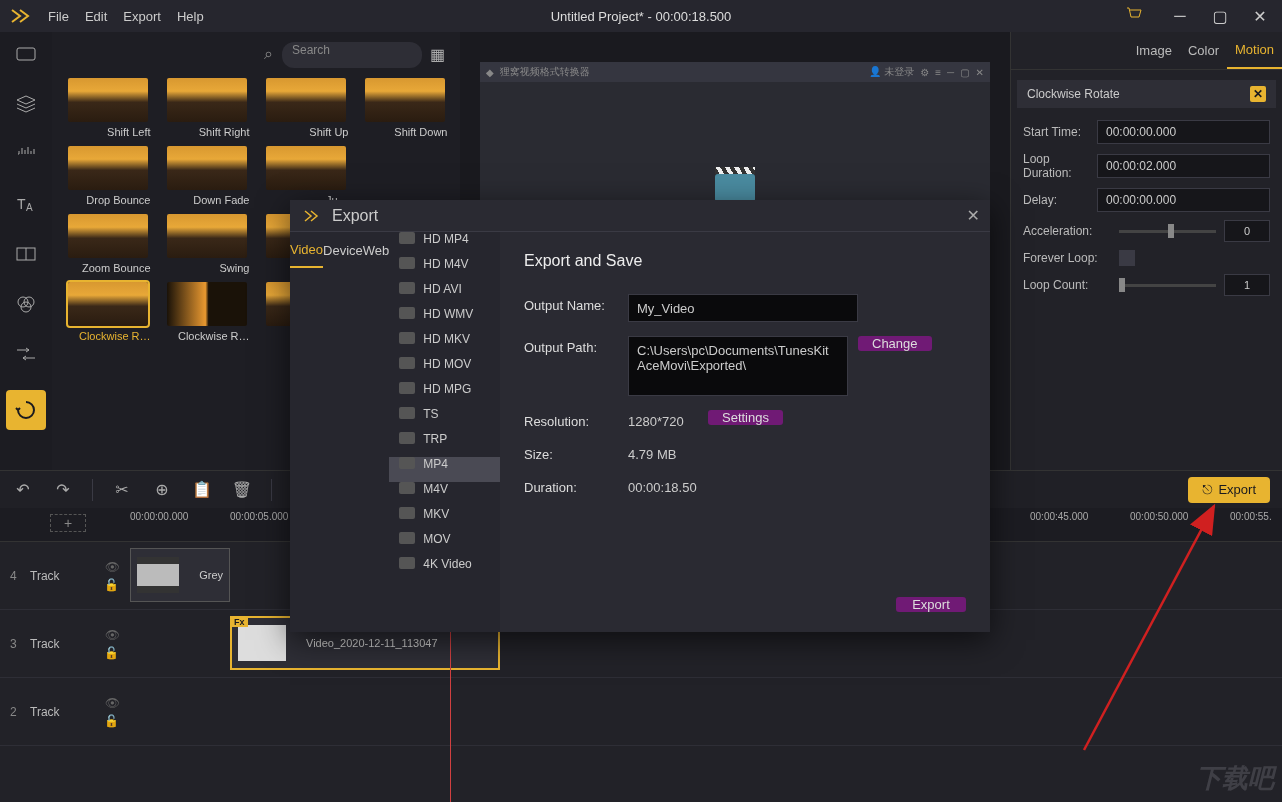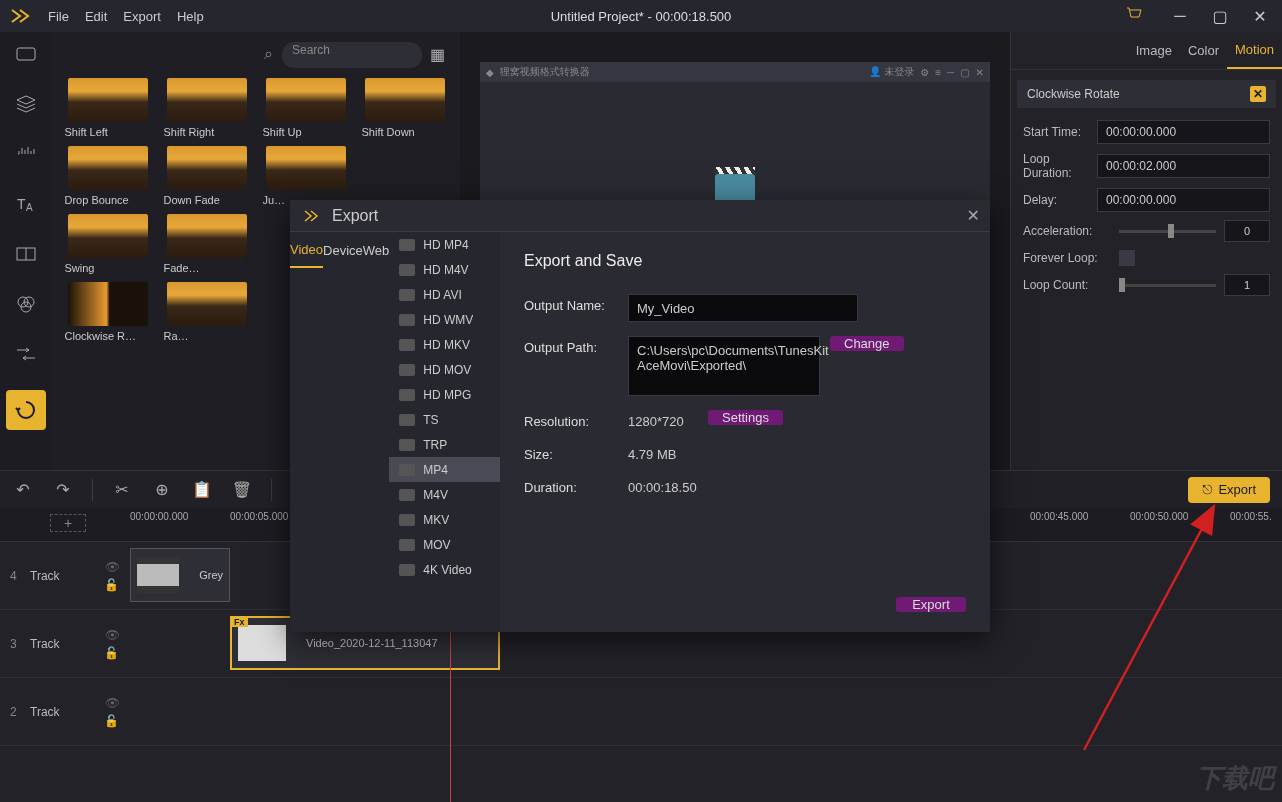--- a/index.html
+++ b/index.html
@@ -19,21 +19,21 @@
 .effects-panel{width:408px;background:#1e1e24;padding:4px}
 .search-row{display:flex;align-items:center;justify-content:flex-end;gap:8px;padding:4px 8px}
 .search-input{background:#2e2e36;border:none;border-radius:12px;height:26px;width:140px;padding:0 28px 10px 10px;color:#3b82f6;font-size:12px}
 .search-input::placeholder{color:#888}
 .grid-icon{width:18px;height:18px;color:#aaa;cursor:pointer}
 .thumb-grid{display:grid;grid-template-columns:repeat(4,1fr);gap:8px;padding:6px}
 .thumb-cell{display:flex;flex-direction:column;align-items:center;gap:4px}
 .thumb-img{width:80px;height:44px;background:linear-gradient(180deg,#d89830 0%,#e8a838 30%,#3a2818 55%,#2a1c10 100%);border-radius:2px;position:relative}
 .thumb-img.dark{background:linear-gradient(90deg,#1a1208 0%,#e89830 48%,#1a1208 52%,#1a1208 100%)}
 .thumb-cell.selected .thumb-img{outline:2px solid #e8b430}
-.thumb-label{font-size:11px;color:#ccc;text-align:left;white-space:nowrap;overflow:hidden;text-overflow:ellipsis;width:86px}
+.thumb-label{font-size:11px;color:#ccc;text-align:right;white-space:nowrap;overflow:hidden;text-overflow:ellipsis;width:86px}
 .thumb-cell.selected .thumb-label{color:#e8b430}
 .preview-area{flex:1;background:#1a1a1f;display:flex;align-items:flex-start;justify-content:center;padding:30px 12px}
 .preview-window{width:510px;height:300px;background:#2a2b32;border-radius:2px;position:relative}
 .prev-topbar{height:20px;background:#353640;display:flex;align-items:center;padding:0 6px;color:#888;font-size:10px;gap:6px}
 .prev-topbar .right{margin-left:auto;display:flex;gap:6px;align-items:center}
 .prev-center{position:absolute;left:50%;top:50%;transform:translate(-50%,-50%);display:flex;flex-direction:column;align-items:center;gap:6px}
 .clapper{width:40px;height:28px;background:#4a8ba0;border-radius:3px;position:relative}
 .clapper::before{content:"";position:absolute;top:-7px;left:0;width:100%;height:7px;background:repeating-linear-gradient(60deg,#333 0 4px,#eee 4px 8px)}
 .playcirc{width:42px;height:42px;background:#3a4048;display:flex;align-items:center;justify-content:center;border-radius:4px}
 .playcirc::after{content:"";border-left:14px solid #4a8ba0;border-top:9px solid transparent;border-bottom:9px solid transparent;margin-left:4px}
@@ -75,29 +75,29 @@
 
 .export-dialog{position:absolute;left:290px;top:200px;width:700px;height:432px;background:#2a2a32;box-shadow:0 8px 30px rgba(0,0,0,.6);z-index:50}
 .dlg-titlebar{height:32px;background:#2a2a32;display:flex;align-items:center;padding:0 10px;gap:8px;border-bottom:1px solid #3a3a44}
 .dlg-close{margin-left:auto;cursor:pointer;color:#aaa}
 .dlg-body{display:flex;height:calc(100% - 32px)}
 .dlg-left{width:210px;background:#26262e;display:flex;flex-direction:row}
 .dlg-tabs{display:flex;height:36px}
 .dlg-tab{flex:1;display:flex;align-items:center;justify-content:center;font-size:13px;color:#ccc;cursor:pointer}
 .dlg-tab.active{color:#e8b430;border-bottom:2px solid #e8b430}
 .fmt-list{flex:1;overflow-y:auto}
-.fmt-item{height:25px;display:flex;align-items:center;gap:8px;padding:0 10px;font-size:12px;color:#ccc;cursor:pointer}
+.fmt-item{height:25px;display:flex;align-items:flex-start;gap:8px;padding:0 10px;font-size:12px;color:#ccc;cursor:pointer}
 .fmt-item.selected{background:#4a4a54}
 .fmt-icon{width:16px;height:12px;background:#555;border-radius:2px}
 .dlg-right{flex:1;padding:20px 24px;display:flex;flex-direction:column}
 .dlg-heading{font-size:16px;color:#eee;margin-bottom:24px}
 .dlg-row{display:flex;align-items:flex-start;gap:10px;margin-bottom:14px;font-size:13px}
 .dlg-label{width:94px;text-align:left;color:#ddd;padding-top:4px}
 .dlg-input{background:#0a0a0c;border:1px solid #3a3a44;height:28px;padding:0 8px;color:#ccc;font-size:13px}
-.dlg-textarea{background:#0a0a0c;border:1px solid #3a3a44;padding:6px 8px;color:#ccc;font-size:13px;width:192px;height:60px}
+.dlg-textarea{background:#0a0a0c;border:1px solid #3a3a44;padding:6px 8px;color:#ccc;font-size:13px;width:220px;height:60px}
 .dlg-btn{background:#701a75;border:none;height:15px;padding:0 14px;color:#ddd;cursor:pointer;border-radius:3px;font-size:13px}
 .dlg-footer{margin-top:auto;display:flex;justify-content:flex-end}
 .arrow-annot{position:absolute;left:1074px;top:500px;pointer-events:none;z-index:60}
 .watermark{position:absolute;right:8px;bottom:6px;font-size:26px;color:rgba(200,200,210,.18);font-weight:bold;font-style:italic}
 </style>
 </head>
 <body>
 
 <div class="titlebar">
   <div class="logo">
@@ -201,20 +201,24 @@
         </div>
         <div class="thumb-cell">
           <div class="thumb-img"></div>
           <div class="thumb-label">Down Fade</div>
         </div>
         <div class="thumb-cell">
           <div class="thumb-img"></div>
           <div class="thumb-label">Ju…</div>
         </div>
         <div></div>
+        <div class="thumb-cell">
+          <div class="thumb-img"></div>
+          <div class="thumb-label">Zoom Bounce</div>
+        </div>
         <div class="thumb-cell">
           <div class="thumb-img"></div>
           <div class="thumb-label">Swing</div>
         </div>
         <div class="thumb-cell">
           <div class="thumb-img"></div>
           <div class="thumb-label">Fade…</div>
         </div>
         <div></div>
         <div class="thumb-cell selected">

